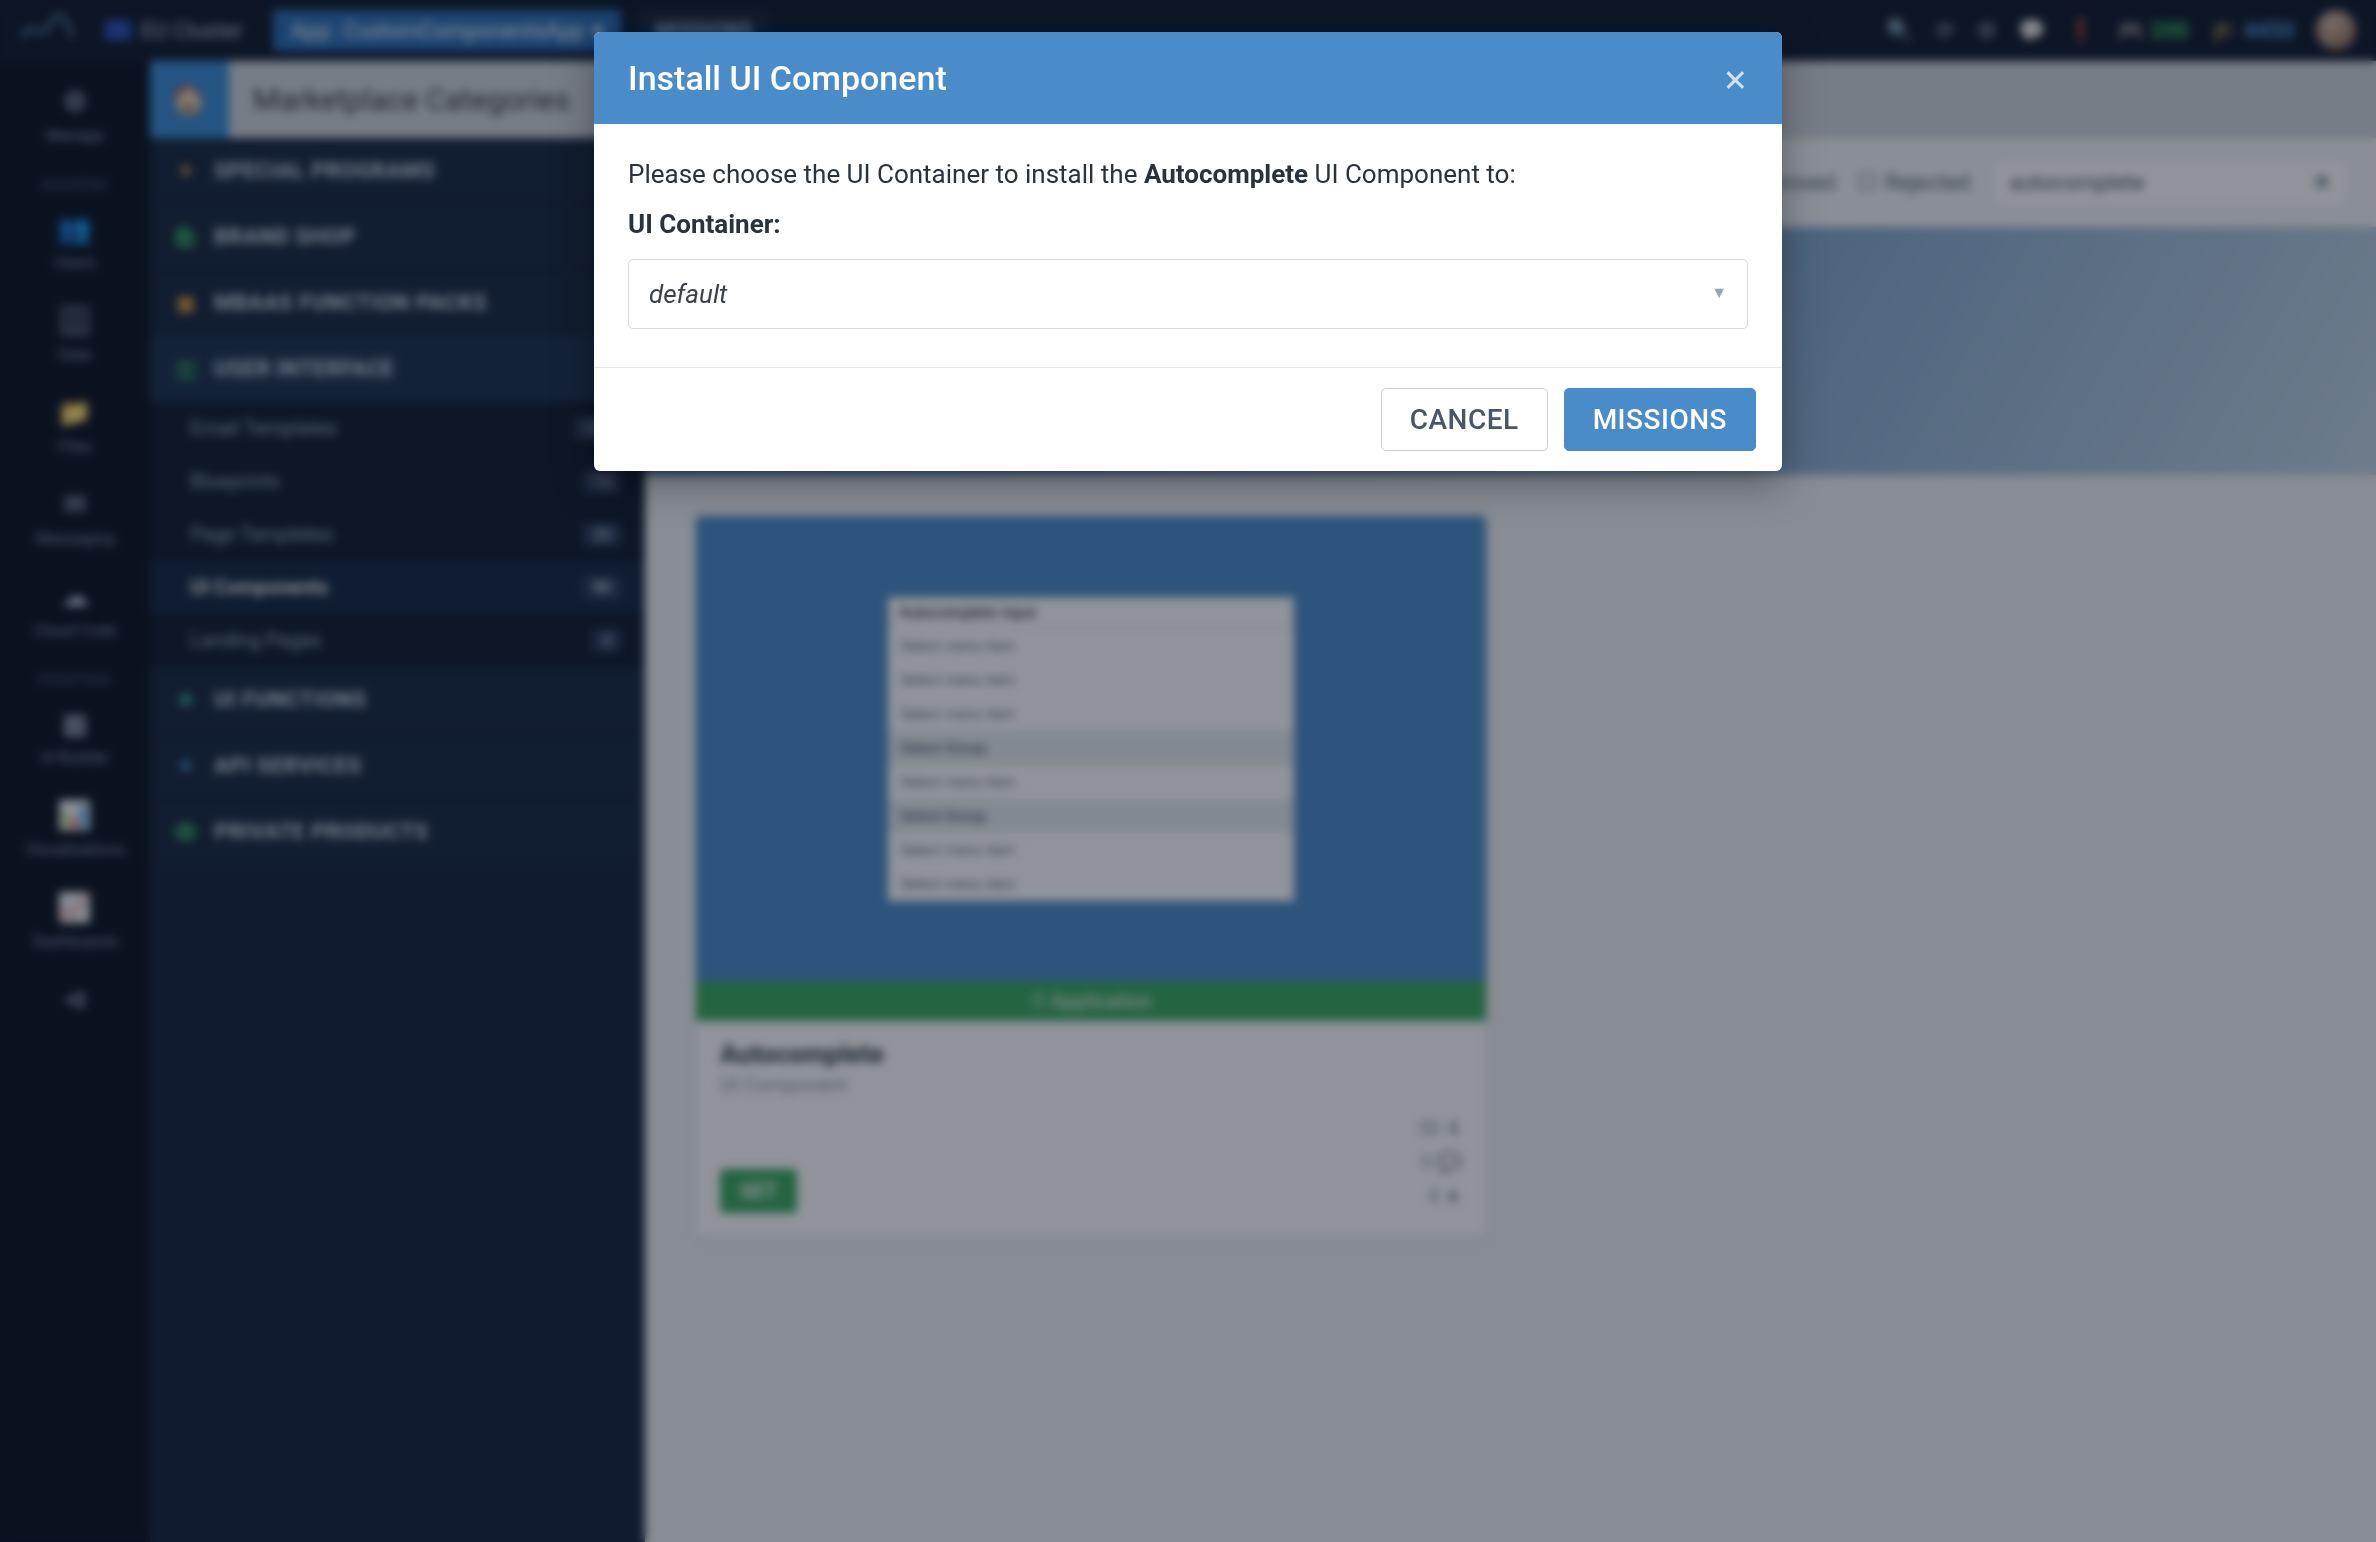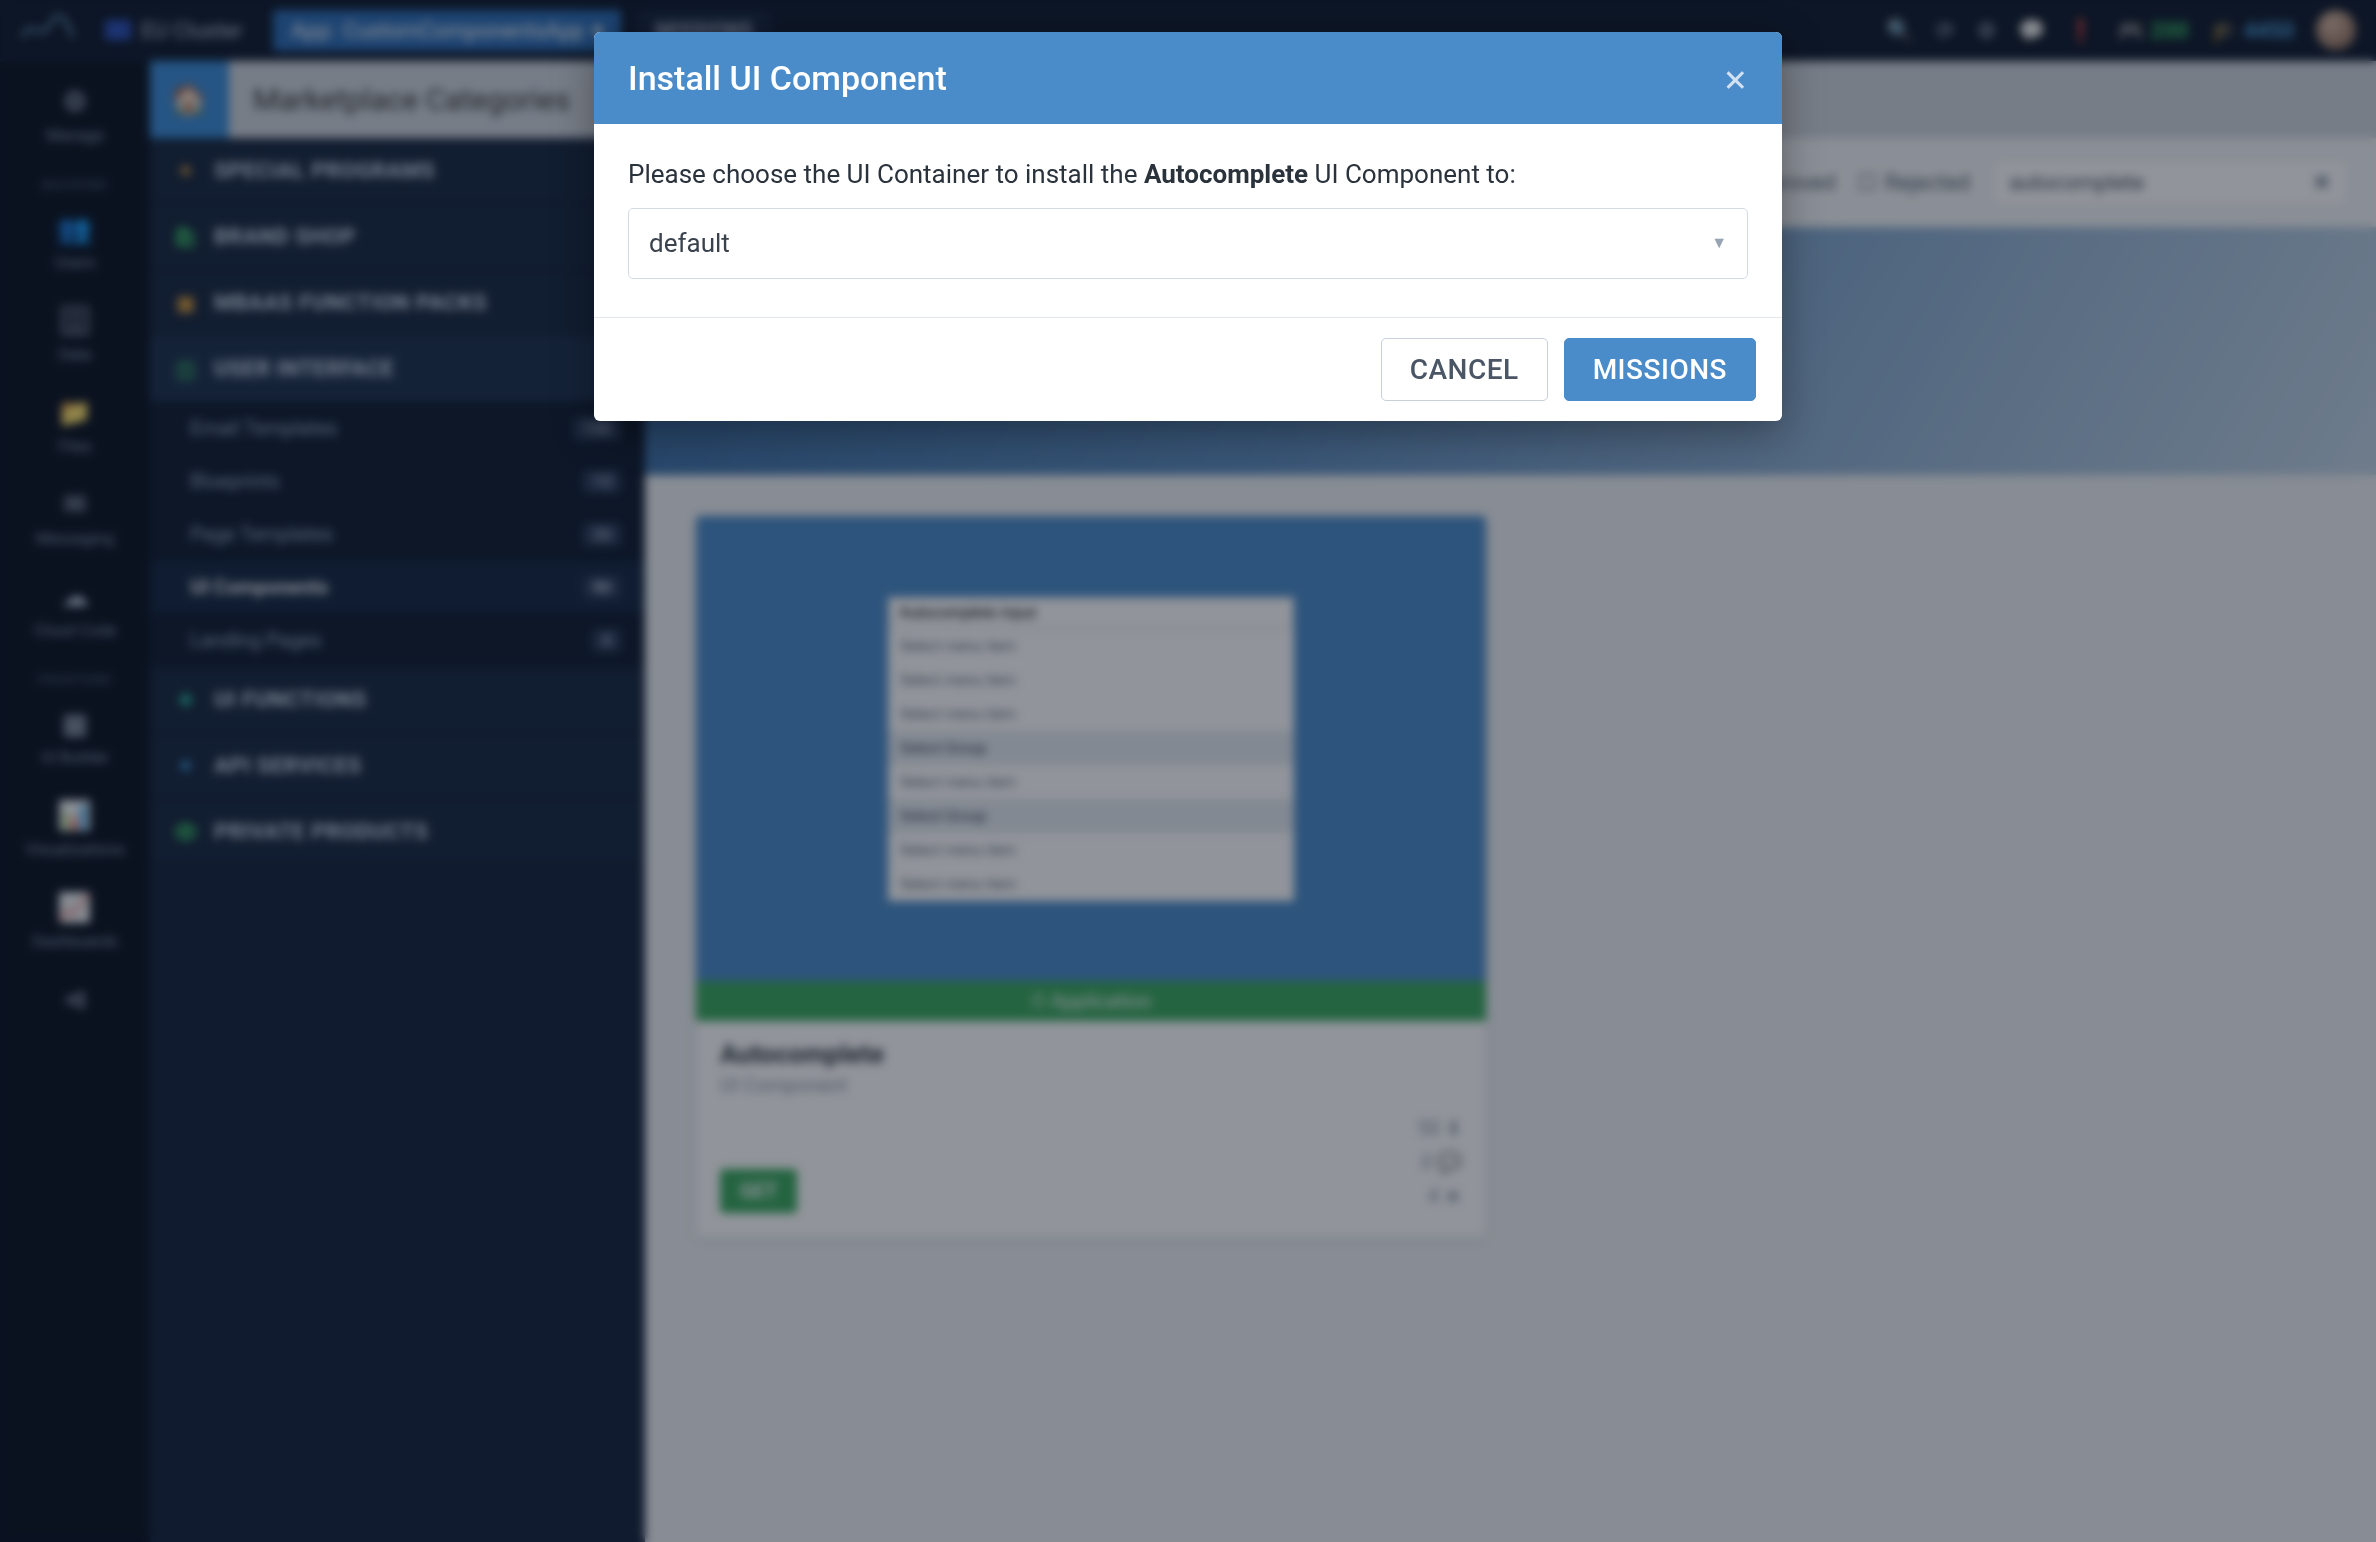--- a/index.html
+++ b/index.html
@@ -234,20 +234,21 @@
 }
 .modal-body .lbl { font-weight:700; margin-top:10px; }
 .sel-box {
   margin-top:14px;
   border:1px solid #d3dae2;
   border-radius:5px;
   padding:14px 20px;
   display:flex; justify-content:space-between; align-items:center;
   color:#3a434d;
   font-size:26px;
+  font-style:italic;
 }
 .sel-caret { color:#97a4b3; font-size:16px; }
 .modal-footer {
   border-top:1px solid #e3e8ee;
   padding:20px 26px;
   display:flex;
   justify-content:flex-end;
   gap:16px;
 }
 .btn {
@@ -466,20 +467,21 @@
 
 <div class="modal">
   <div class="modal-header">
     <div class="modal-title">Install UI Component</div>
     <div class="modal-close">✕</div>
   </div>
   <div class="modal-body">
     <div>
       <span>Please choose the UI Container to install the </span><b>Autocomplete</b><span> UI Component to:</span>
     </div>
+    <div class="lbl">UI Container:</div>
     <div class="sel-box">
       <span>default</span>
       <span class="sel-caret">▼</span>
     </div>
   </div>
   <div class="modal-footer">
     <div class="btn btn-secondary">CANCEL</div>
     <div class="btn btn-primary">MISSIONS</div>
   </div>
 </div>

